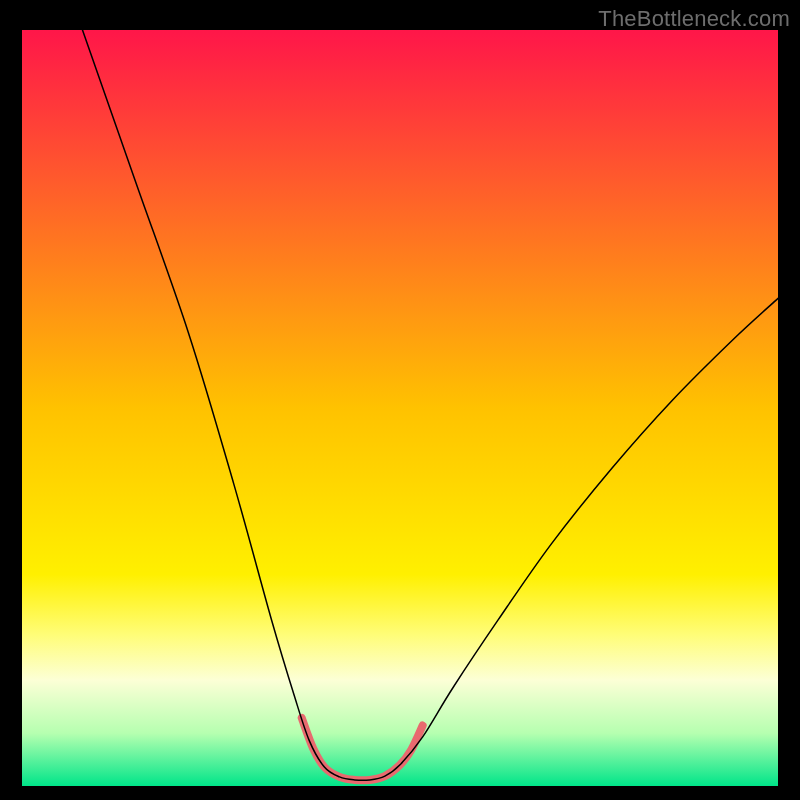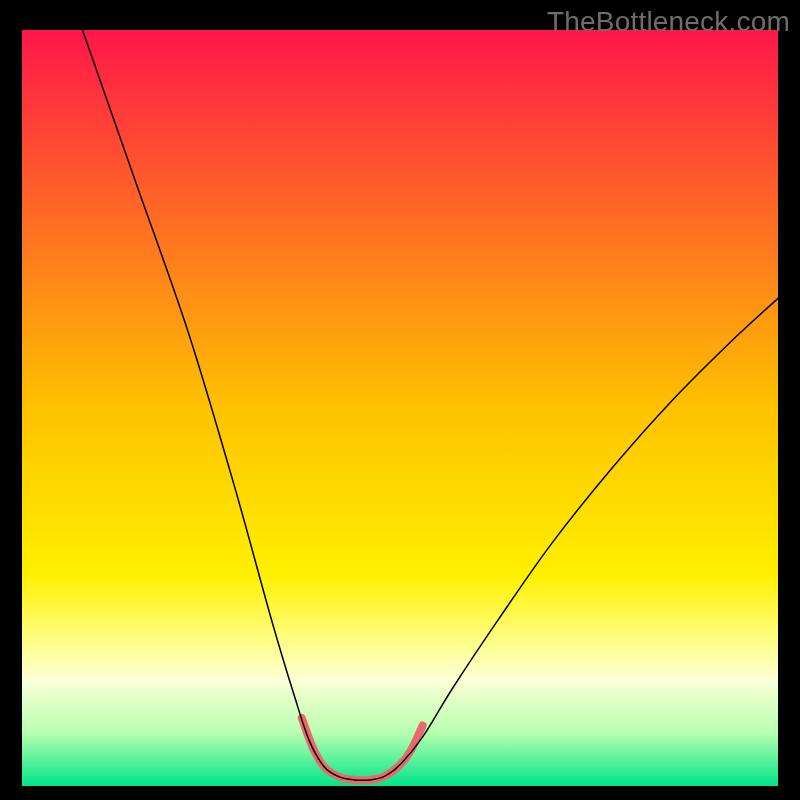--- a/index.html
+++ b/index.html
@@ -15,21 +15,21 @@
     position: relative;
     width: 800px;
     height: 800px;
     background: #000;
   }
   .watermark {
     position: absolute;
     top: 6px;
     right: 10px;
     color: #6d6d6d;
-    font-size: 28px;
+    font-size: 22px;
     font-weight: 500;
     letter-spacing: 0.2px;
     z-index: 10;
   }
   svg.plot {
     position: absolute;
     left: 22px;
     top: 30px;
     width: 756px;
     height: 756px;

